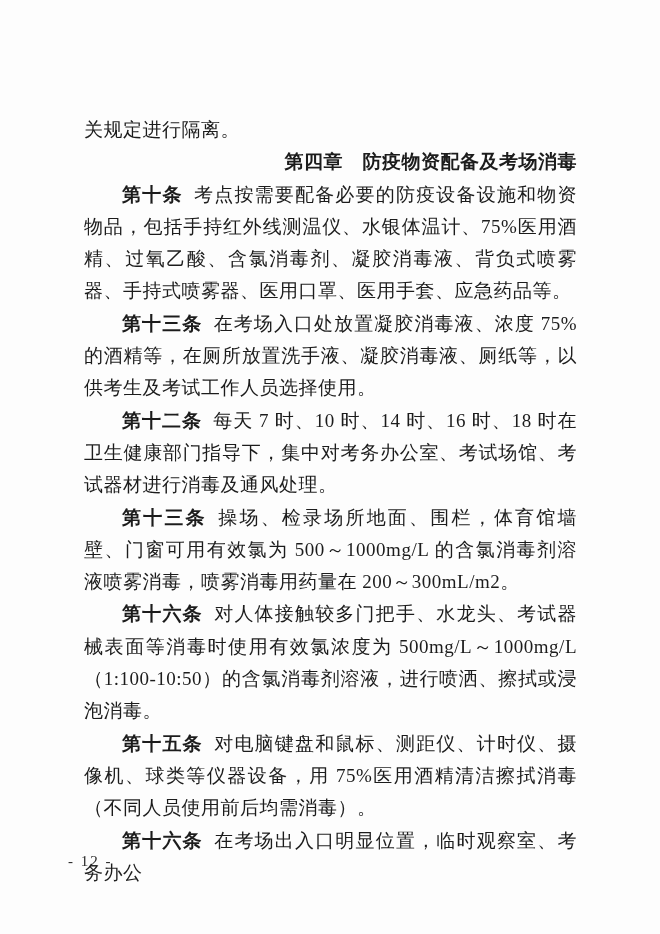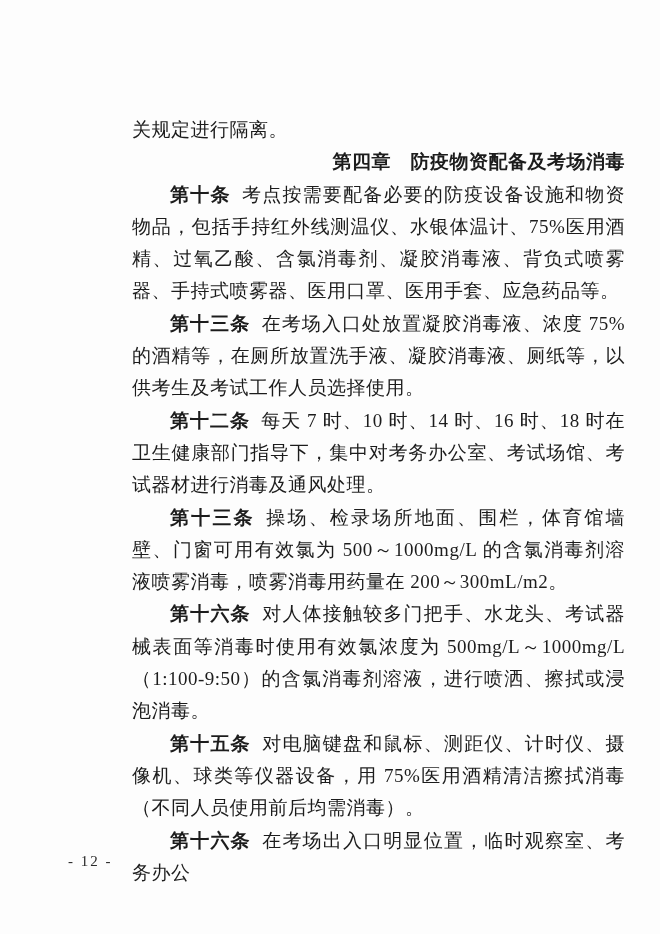--- a/index.html
+++ b/index.html
@@ -19,21 +19,20 @@
   .textblock {
     position: absolute;
     left: 84px;
     top: 114px;
     width: 493px;
     font-size: 19px;
     line-height: 32.3px;
     text-align: justify;
     text-justify: inter-ideograph;
     letter-spacing: 0.5px;
-    margin-left: 48px;
   }
   .textblock p {
     margin: 0;
     padding: 0;
   }
   .continuation {
     text-indent: 0;
   }
   .chapter-heading {
     text-align: right;
@@ -77,21 +76,21 @@
 
     <p class="article">
       <span class="article-label">第十二条</span><span>每天 7 时、10 时、14 时、16 时、18 时在卫生健康部门指导下，集中对考务办公室、考试场馆、考试器材进行消毒及通风处理。</span>
     </p>
 
     <p class="article">
       <span class="article-label">第十三条</span><span>操场、检录场所地面、围栏，体育馆墙壁、门窗可用有效氯为 500～1000mg/L 的含氯消毒剂溶液喷雾消毒，喷雾消毒用药量在 200～300mL/m2。</span>
     </p>
 
     <p class="article">
-      <span class="article-label">第十六条</span><span>对人体接触较多门把手、水龙头、考试器械表面等消毒时使用有效氯浓度为 500mg/L～1000mg/L（1:100-9:50）的含氯消毒剂溶液，进行喷洒、擦拭或浸泡消毒。</span>
+      <span class="article-label">第十六条</span><span>对人体接触较多门把手、水龙头、考试器械表面等消毒时使用有效氯浓度为 500mg/L～1000mg/L（1:100-10:50）的含氯消毒剂溶液，进行喷洒、擦拭或浸泡消毒。</span>
     </p>
 
     <p class="article">
       <span class="article-label">第十五条</span><span>对电脑键盘和鼠标、测距仪、计时仪、摄像机、球类等仪器设备，用 75%医用酒精清洁擦拭消毒（不同人员使用前后均需消毒）。</span>
     </p>
 
     <p class="article">
       <span class="article-label">第十六条</span><span>在考场出入口明显位置，临时观察室、考务办公</span>
     </p>
 

